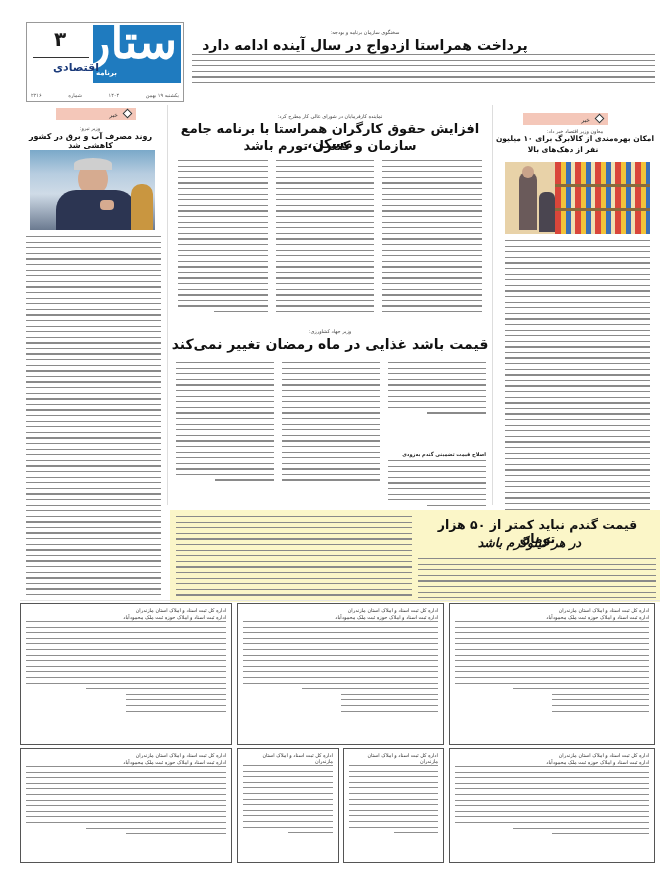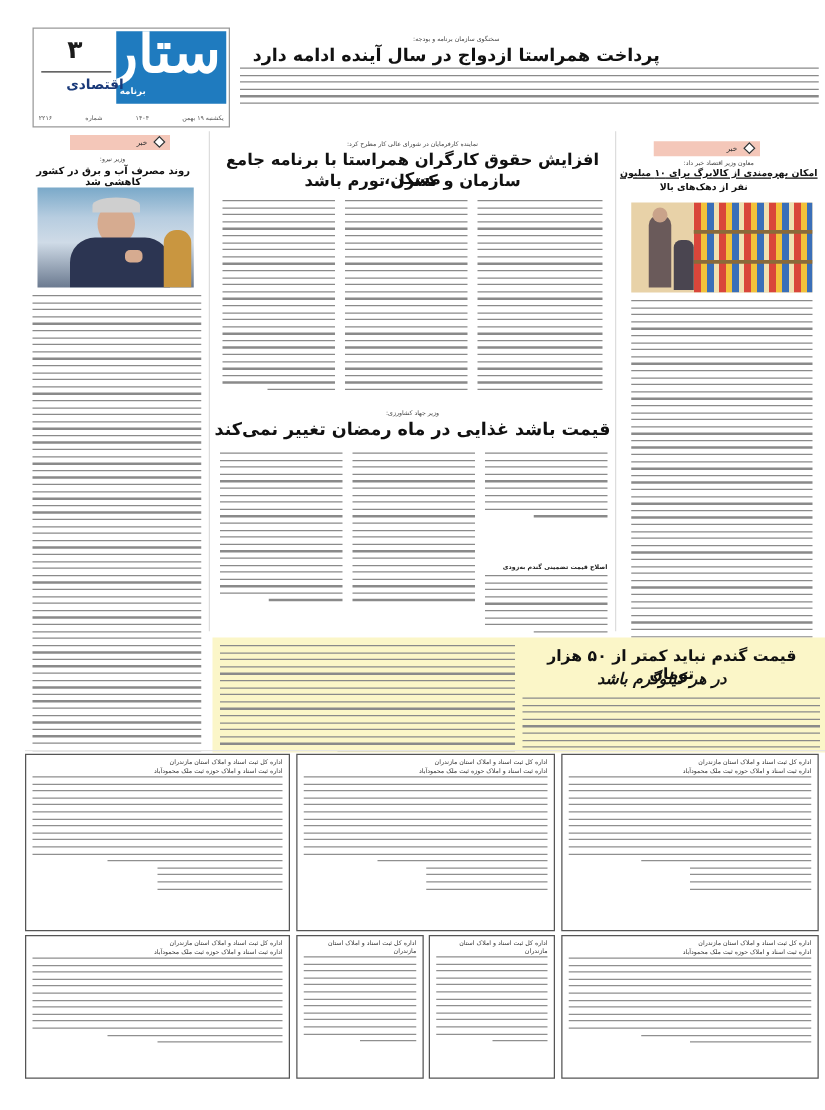--- a/index.html
+++ b/index.html
@@ -248,21 +248,21 @@
     <span></span>
     <span></span>
     <span></span>
 </div>
 
 <div class="tag" style="left:523px; top:113px; width:85px;">
   <div class="diamond"></div>
   <span>خبر</span>
 </div>
 <div class="abs kicker" style="left:495px; top:128px; width:160px;">معاون وزیر اقتصاد خبر داد:</div>
-<div class="abs headline" style="left:495px; top:135px; width:160px; font-size:7.5px;text-decoration:underline;">امکان بهره‌مندی از کالابرگ برای ۱۰ میلیون</div>
+<div class="abs headline" style="left:495px; top:135px; width:160px; font-size:7.5px;">امکان بهره‌مندی از کالابرگ برای ۱۰ میلیون</div>
 <div class="abs headline" style="left:483px; top:146px; width:160px; font-size:7.5px;">نفر از دهک‌های بالا</div>
 <div class="photo" style="left:505px; top:162px; width:145px; height:72px; background:#e8d2a8;">
   <div style="position:absolute; right:0; top:0; width:95px; height:72px; background: repeating-linear-gradient(90deg,#d9463a 0 6px,#f2c23a 6px 11px,#3a6fb8 11px 16px,#f0e0b0 16px 20px);"></div>
   <div style="position:absolute; right:0; top:22px; width:95px; height:3px; background:#8a6a3a;"></div>
   <div style="position:absolute; right:0; top:46px; width:95px; height:3px; background:#8a6a3a;"></div>
   <div style="position:absolute; left:14px; top:10px; width:18px; height:58px; border-radius:8px 8px 0 0; background:#6a5a5a;"></div>
   <div style="position:absolute; left:17px; top:4px; width:12px; height:12px; border-radius:50%; background:#c9a38a;"></div>
   <div style="position:absolute; left:34px; top:30px; width:16px; height:40px; border-radius:6px 6px 0 0; background:#4a4550;"></div>
 </div>
 <div class="lines" style="left:505px; top:240px; width:145px;">

